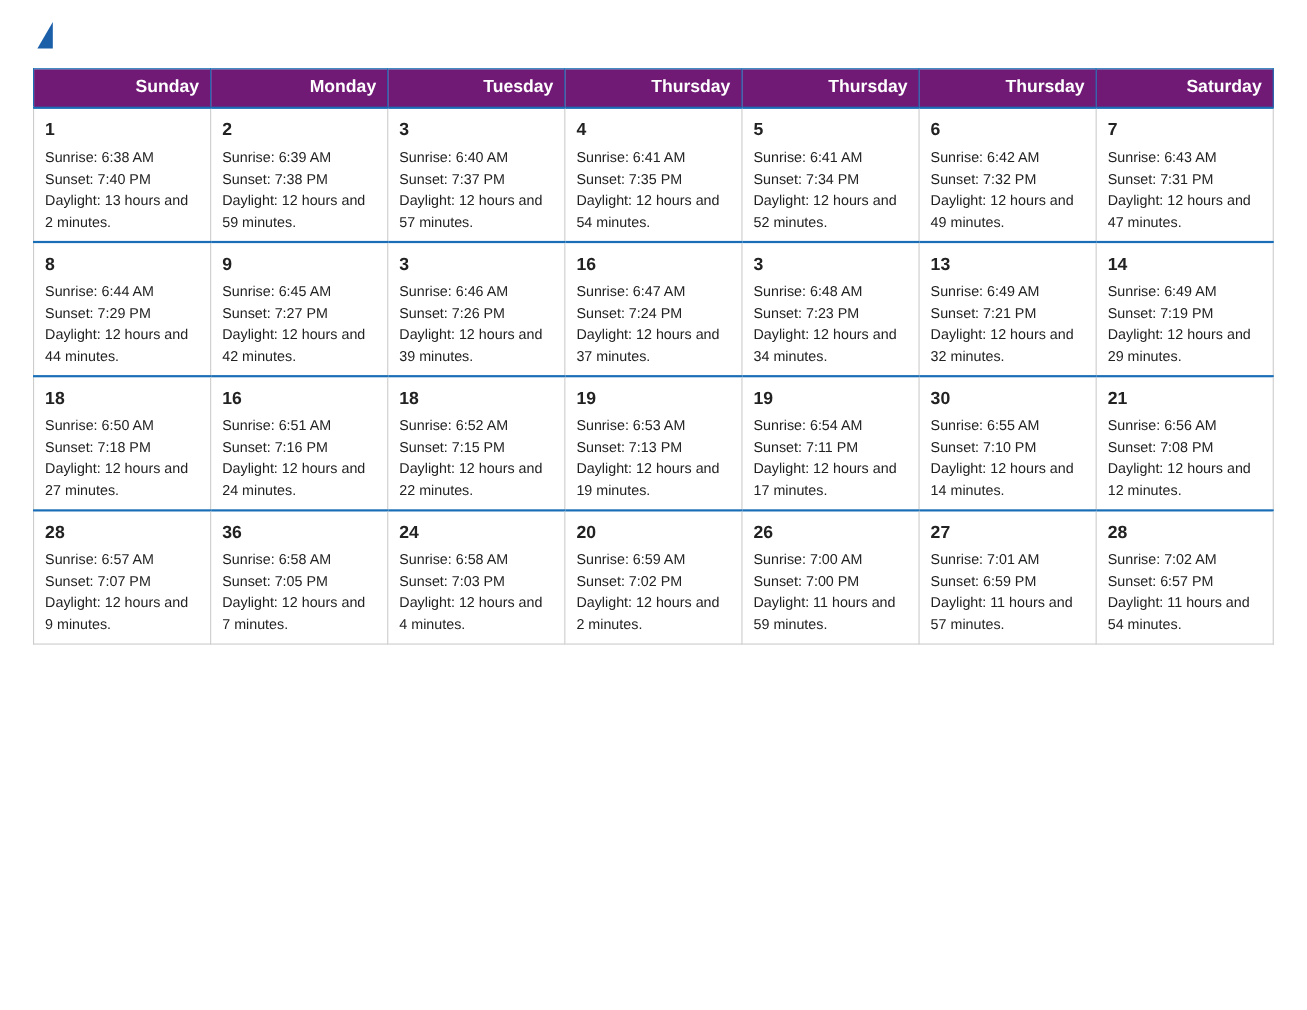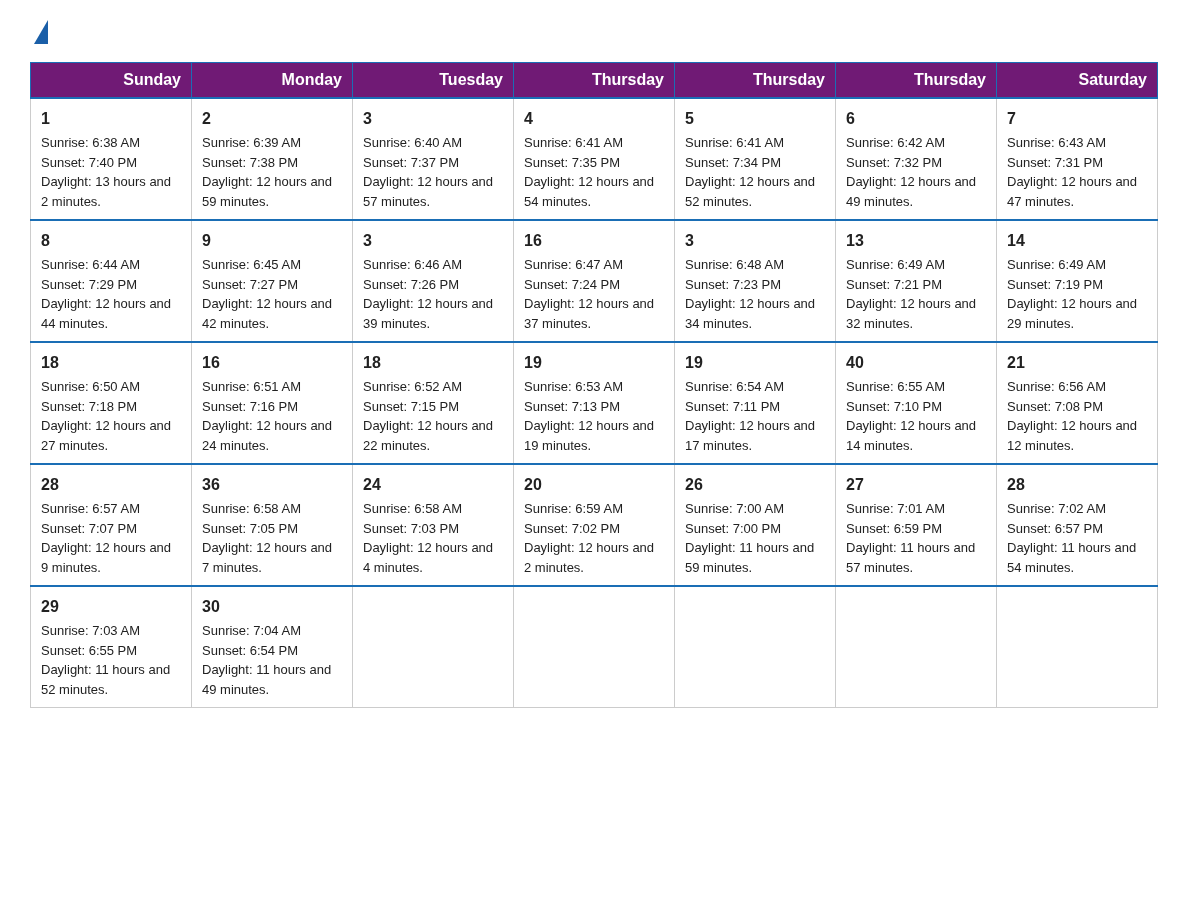--- a/index.html
+++ b/index.html
@@ -142,35 +142,26 @@
         <td><span class="day-num">3</span>Sunrise: 6:48 AM<br>Sunset: 7:23 PM<br>Daylight: 12 hours and 34 minutes.</td>
         <td><span class="day-num">13</span>Sunrise: 6:49 AM<br>Sunset: 7:21 PM<br>Daylight: 12 hours and 32 minutes.</td>
         <td><span class="day-num">14</span>Sunrise: 6:49 AM<br>Sunset: 7:19 PM<br>Daylight: 12 hours and 29 minutes.</td>
       </tr>
       <tr>
         <td><span class="day-num">18</span>Sunrise: 6:50 AM<br>Sunset: 7:18 PM<br>Daylight: 12 hours and 27 minutes.</td>
         <td><span class="day-num">16</span>Sunrise: 6:51 AM<br>Sunset: 7:16 PM<br>Daylight: 12 hours and 24 minutes.</td>
         <td><span class="day-num">18</span>Sunrise: 6:52 AM<br>Sunset: 7:15 PM<br>Daylight: 12 hours and 22 minutes.</td>
         <td><span class="day-num">19</span>Sunrise: 6:53 AM<br>Sunset: 7:13 PM<br>Daylight: 12 hours and 19 minutes.</td>
         <td><span class="day-num">19</span>Sunrise: 6:54 AM<br>Sunset: 7:11 PM<br>Daylight: 12 hours and 17 minutes.</td>
-        <td><span class="day-num">40</span>Sunrise: 6:55 AM<br>Sunset: 7:10 PM<br>Daylight: 12 hours and 14 minutes.</td>
+        <td><span class="day-num">30</span>Sunrise: 6:55 AM<br>Sunset: 7:10 PM<br>Daylight: 12 hours and 14 minutes.</td>
         <td><span class="day-num">21</span>Sunrise: 6:56 AM<br>Sunset: 7:08 PM<br>Daylight: 12 hours and 12 minutes.</td>
       </tr>
       <tr>
         <td><span class="day-num">28</span>Sunrise: 6:57 AM<br>Sunset: 7:07 PM<br>Daylight: 12 hours and 9 minutes.</td>
         <td><span class="day-num">36</span>Sunrise: 6:58 AM<br>Sunset: 7:05 PM<br>Daylight: 12 hours and 7 minutes.</td>
         <td><span class="day-num">24</span>Sunrise: 6:58 AM<br>Sunset: 7:03 PM<br>Daylight: 12 hours and 4 minutes.</td>
         <td><span class="day-num">20</span>Sunrise: 6:59 AM<br>Sunset: 7:02 PM<br>Daylight: 12 hours and 2 minutes.</td>
         <td><span class="day-num">26</span>Sunrise: 7:00 AM<br>Sunset: 7:00 PM<br>Daylight: 11 hours and 59 minutes.</td>
         <td><span class="day-num">27</span>Sunrise: 7:01 AM<br>Sunset: 6:59 PM<br>Daylight: 11 hours and 57 minutes.</td>
         <td><span class="day-num">28</span>Sunrise: 7:02 AM<br>Sunset: 6:57 PM<br>Daylight: 11 hours and 54 minutes.</td>
       </tr>
-      <tr>
-        <td><span class="day-num">29</span>Sunrise: 7:03 AM<br>Sunset: 6:55 PM<br>Daylight: 11 hours and 52 minutes.</td>
-        <td><span class="day-num">30</span>Sunrise: 7:04 AM<br>Sunset: 6:54 PM<br>Daylight: 11 hours and 49 minutes.</td>
-        <td class="empty"></td>
-        <td class="empty"></td>
-        <td class="empty"></td>
-        <td class="empty"></td>
-        <td class="empty"></td>
-      </tr>
     </tbody>
 </table>
 
 </body></html>

